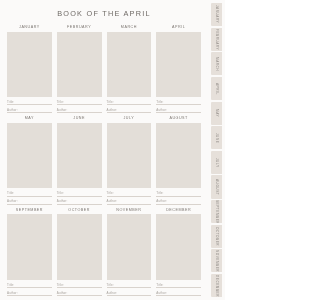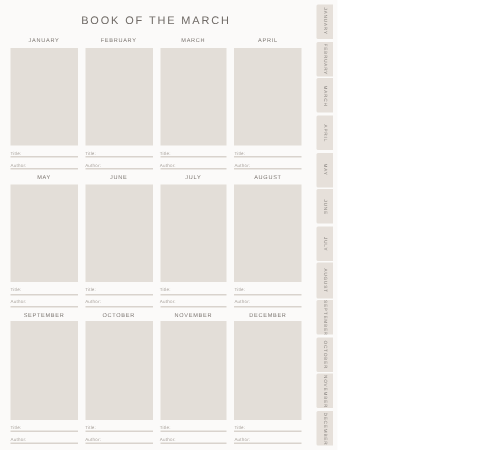--- a/index.html
+++ b/index.html
@@ -131,21 +131,21 @@
     line-height:1;
   }
 </style>
 </head>
 <body>
 
 <div id="page">
 
   <div id="sheet">
 
-    <div id="page-title">BOOK OF THE MARCH</div>
+    <div id="page-title">BOOK OF THE APRIL</div>
 
     <div id="month-grid">
         <div class="month-cell">
           <div class="month-label">JANUARY</div>
           <div class="book-cover"></div>
           <div class="entry-lines">
             <div class="entry-line">
               <span class="entry-field-label">Title:</span>
             </div>
             <div class="entry-line">

